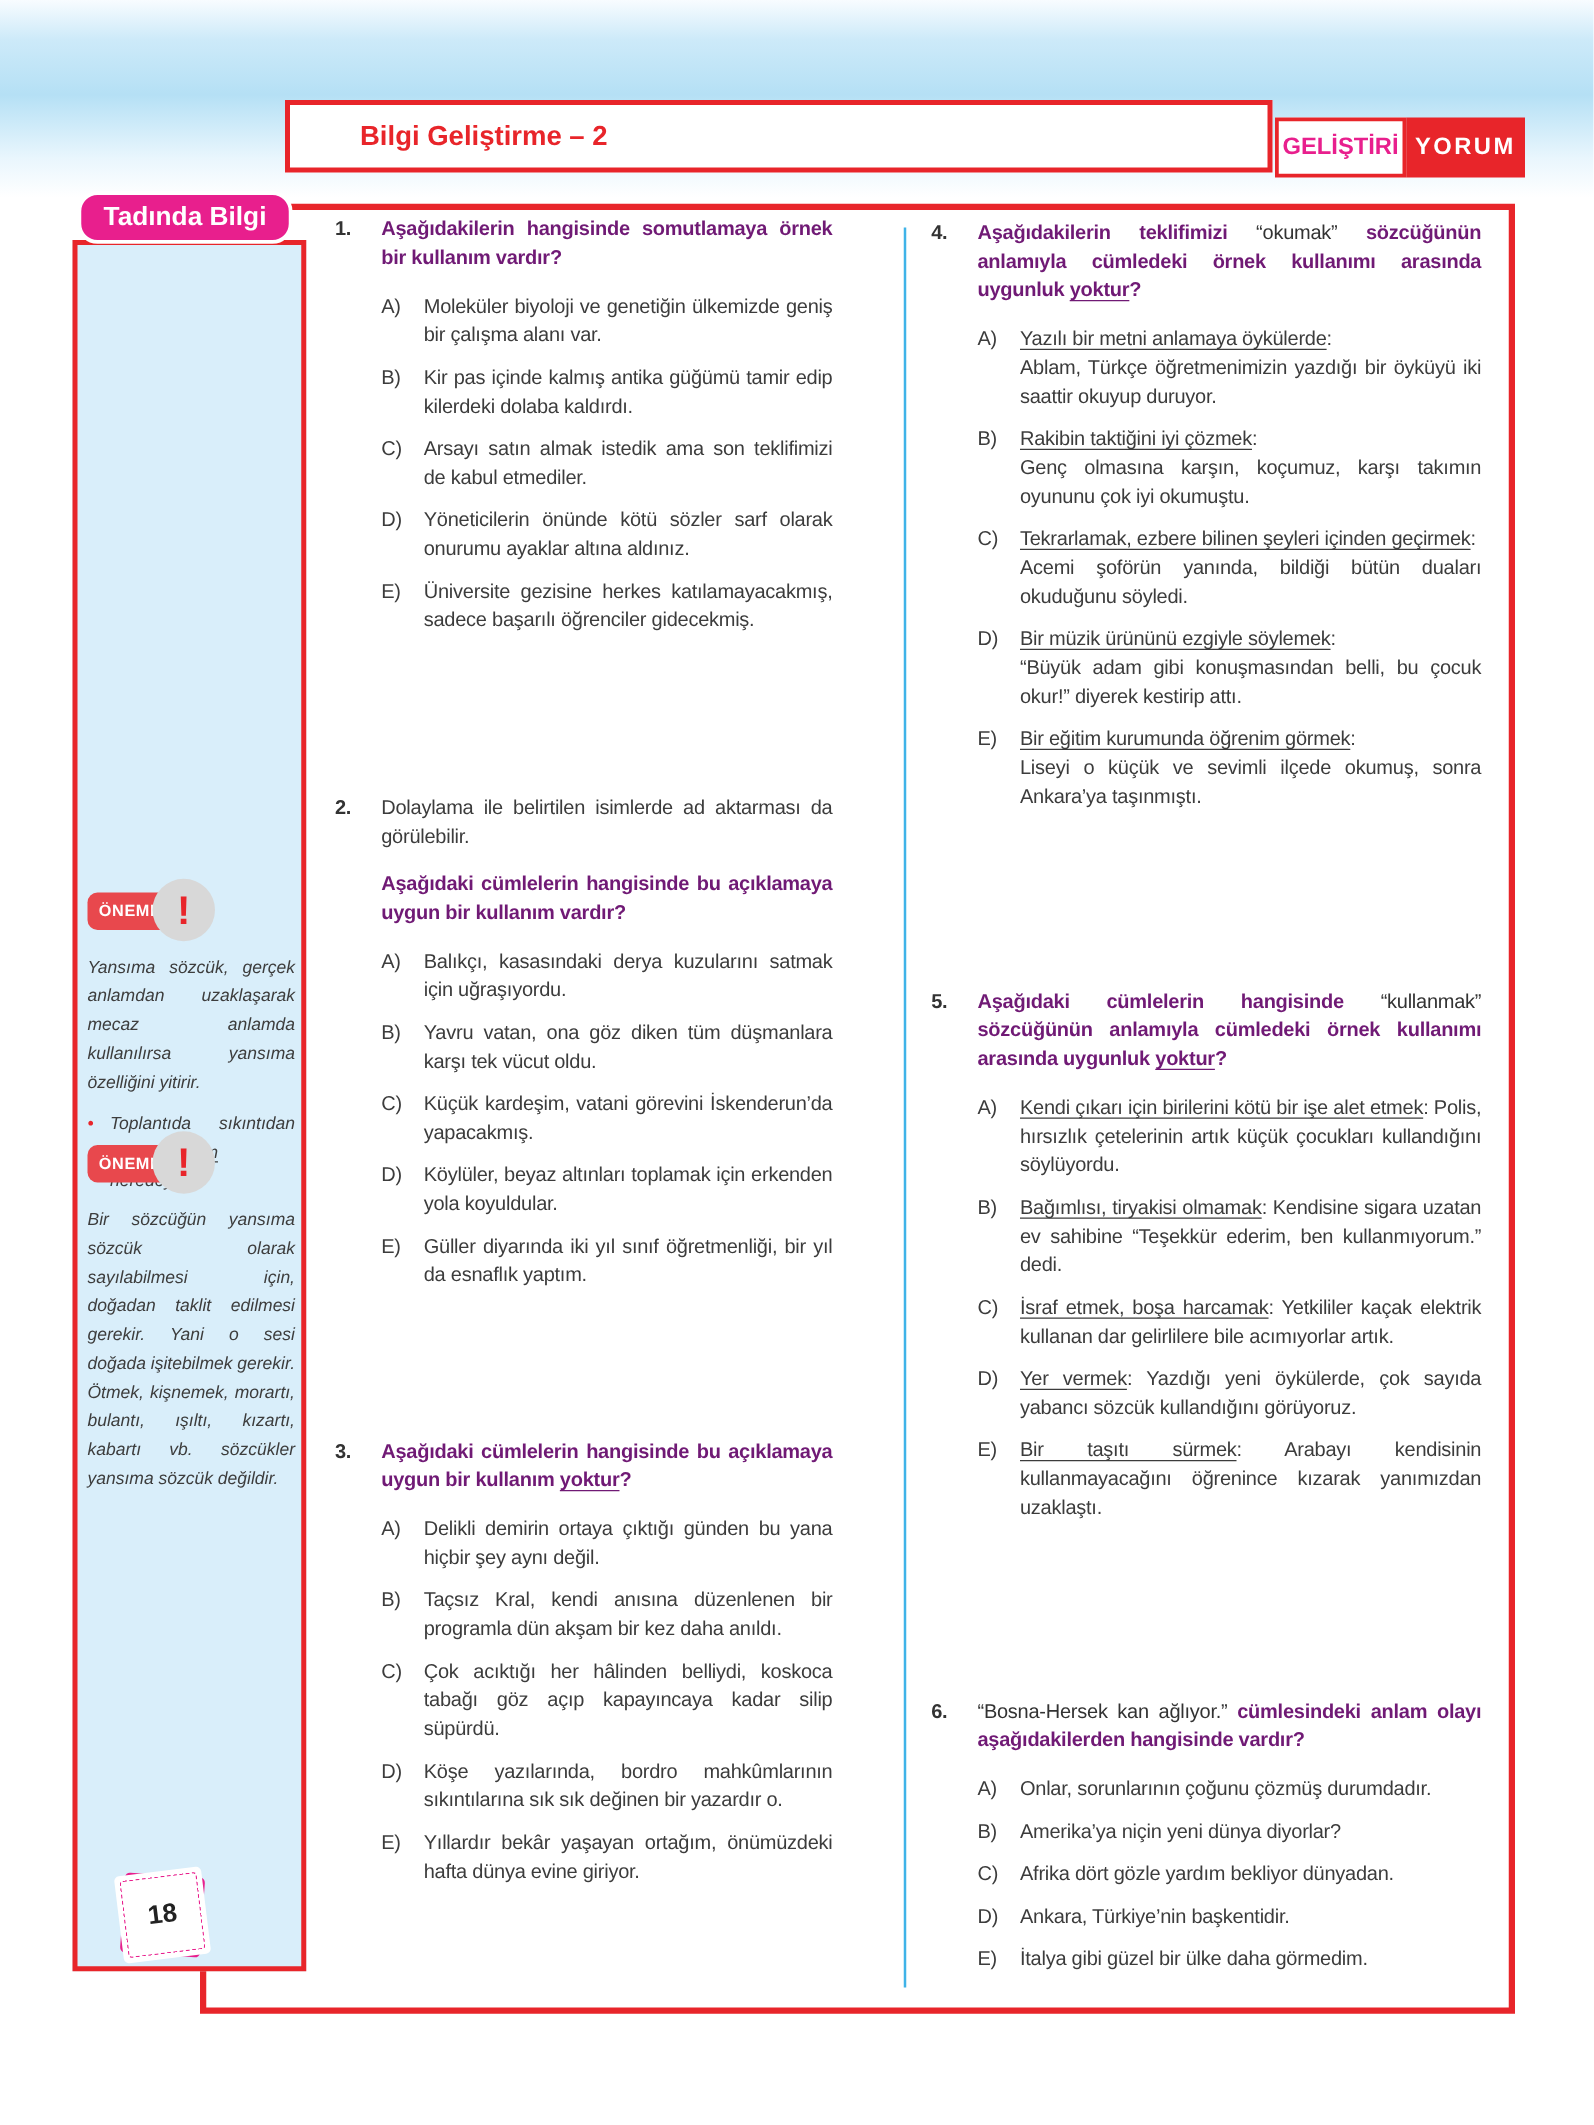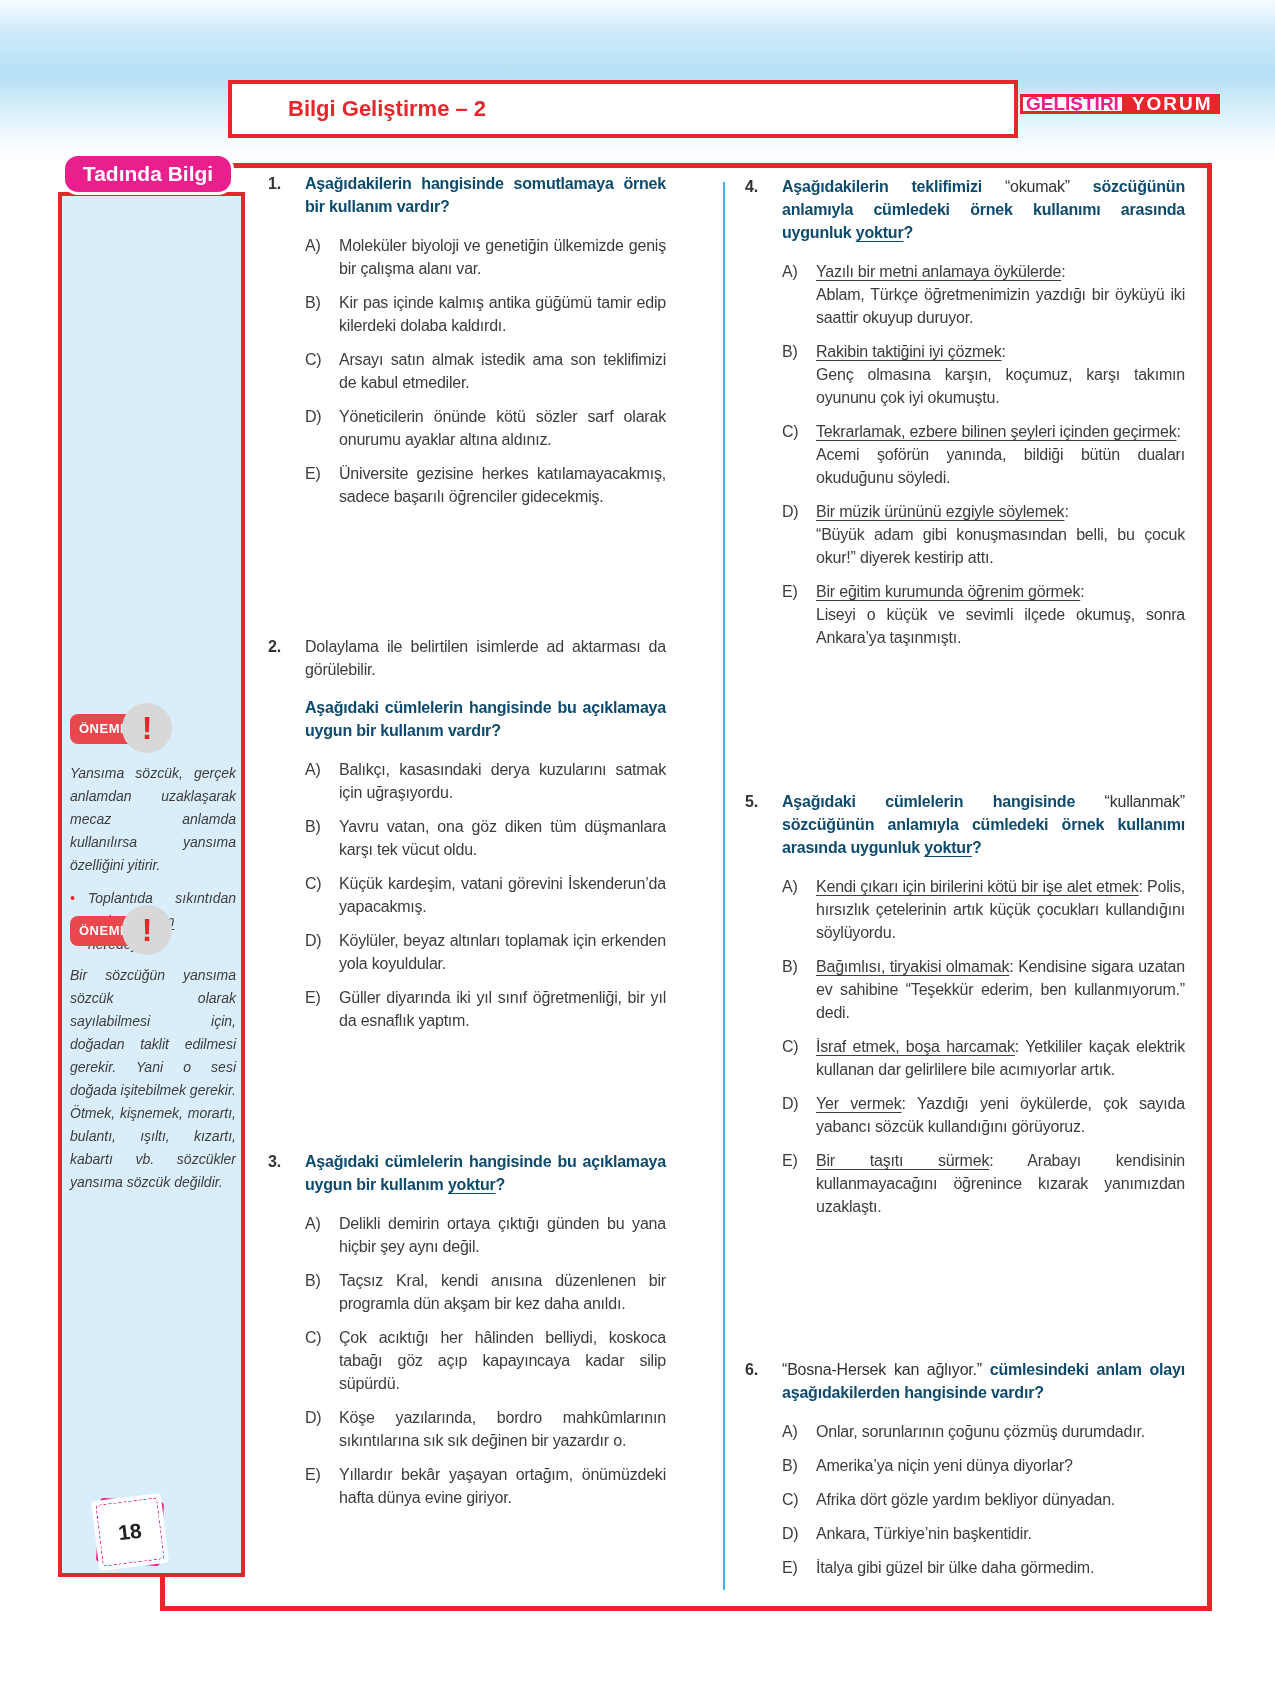--- a/index.html
+++ b/index.html
@@ -10,21 +10,21 @@
         background:linear-gradient(180deg,#f8fcff 0%,#cdeaf9 20%,#b5e0f5 48%,#e9f6fd 80%,#ffffff 100%);}
   
   .test-box{position:absolute;left:75px;top:80px;width:152px;height:72px;box-sizing:border-box;
             background:var(--red);border:3px solid #fff;border-radius:8px;
             color:#fff;font-weight:700;font-size:28px;line-height:32px;text-align:center;padding-top:1px;}
   
   .title-box{position:absolute;left:228px;top:80px;width:790px;height:58px;box-sizing:border-box;
              background:#fff;border:4px solid var(--red);display:flex;align-items:center;padding-left:40px;}
   .title-box .t{color:var(--red);font-size:22px;font-weight:700;padding-left:16px;}
   
-  .logo{position:absolute;left:1020px;top:94px;height:20px;display:flex;}
+  .logo{position:absolute;left:1020px;top:94px;height:48px;display:flex;}
   .logo-left{background:#fff;border:3px solid var(--red);color:var(--magenta);
              font-weight:700;font-size:19px;display:flex;align-items:center;padding:0 3px;}
   .logo-right{background:var(--red);color:#fff;font-weight:700;font-size:19px;letter-spacing:2px;
               display:flex;align-items:center;padding:0 7px;}
   
   .main-box{position:absolute;left:160px;top:163px;width:1052px;height:1448px;box-sizing:border-box;
             border:5px solid var(--red);background:#fff;}
   .divider{position:absolute;left:723px;top:182px;width:2px;height:1408px;background:var(--divider_blue);}
   
   .sidebar-box{position:absolute;left:58px;top:192px;width:187px;height:1385px;box-sizing:border-box;
@@ -55,21 +55,21 @@
   #q5{left:745px;top:790px;width:440px;}
   #q6{left:745px;top:1358px;width:440px;}
   .qrow{display:flex;}
   .qnum{width:37px;flex:none;font-weight:700;color:#333;}
   .qbody{flex:1;min-width:0;}
   .qintro{margin:0 0 15px 0;text-align:justify;}
   .qprompt{margin:0 0 16px 0;text-align:justify;font-weight:400;color:#333;}
   .opt{display:flex;margin-bottom:11px;}
   .optletter{width:34px;flex:none;}
   .opttext{flex:1;min-width:0;text-align:justify;}
-  .sb{font-weight:700;color:#0c4a6e;margin-top:48px;}
+  .sb{font-weight:700;color:#701a75;margin-top:48px;}
   .su{text-decoration:underline;text-underline-offset:3px;}
   
   .pagebadge{position:absolute;left:90px;top:1492px;width:80px;height:80px;}
   .pb-back{position:absolute;left:8px;top:8px;right:8px;bottom:8px;background:var(--magenta);
            border-radius:4px;transform:rotate(4deg);}
   .pb-front{position:absolute;left:5px;top:5px;right:5px;bottom:5px;background:#fff;border-radius:4px;
             transform:rotate(-7deg);display:flex;align-items:center;justify-content:center;
             font-weight:700;font-size:21px;color:#222;}
   .pb-front::after{content:"";position:absolute;left:4px;top:4px;right:4px;bottom:4px;
                    border:1px dashed var(--magenta);border-radius:3px;}

